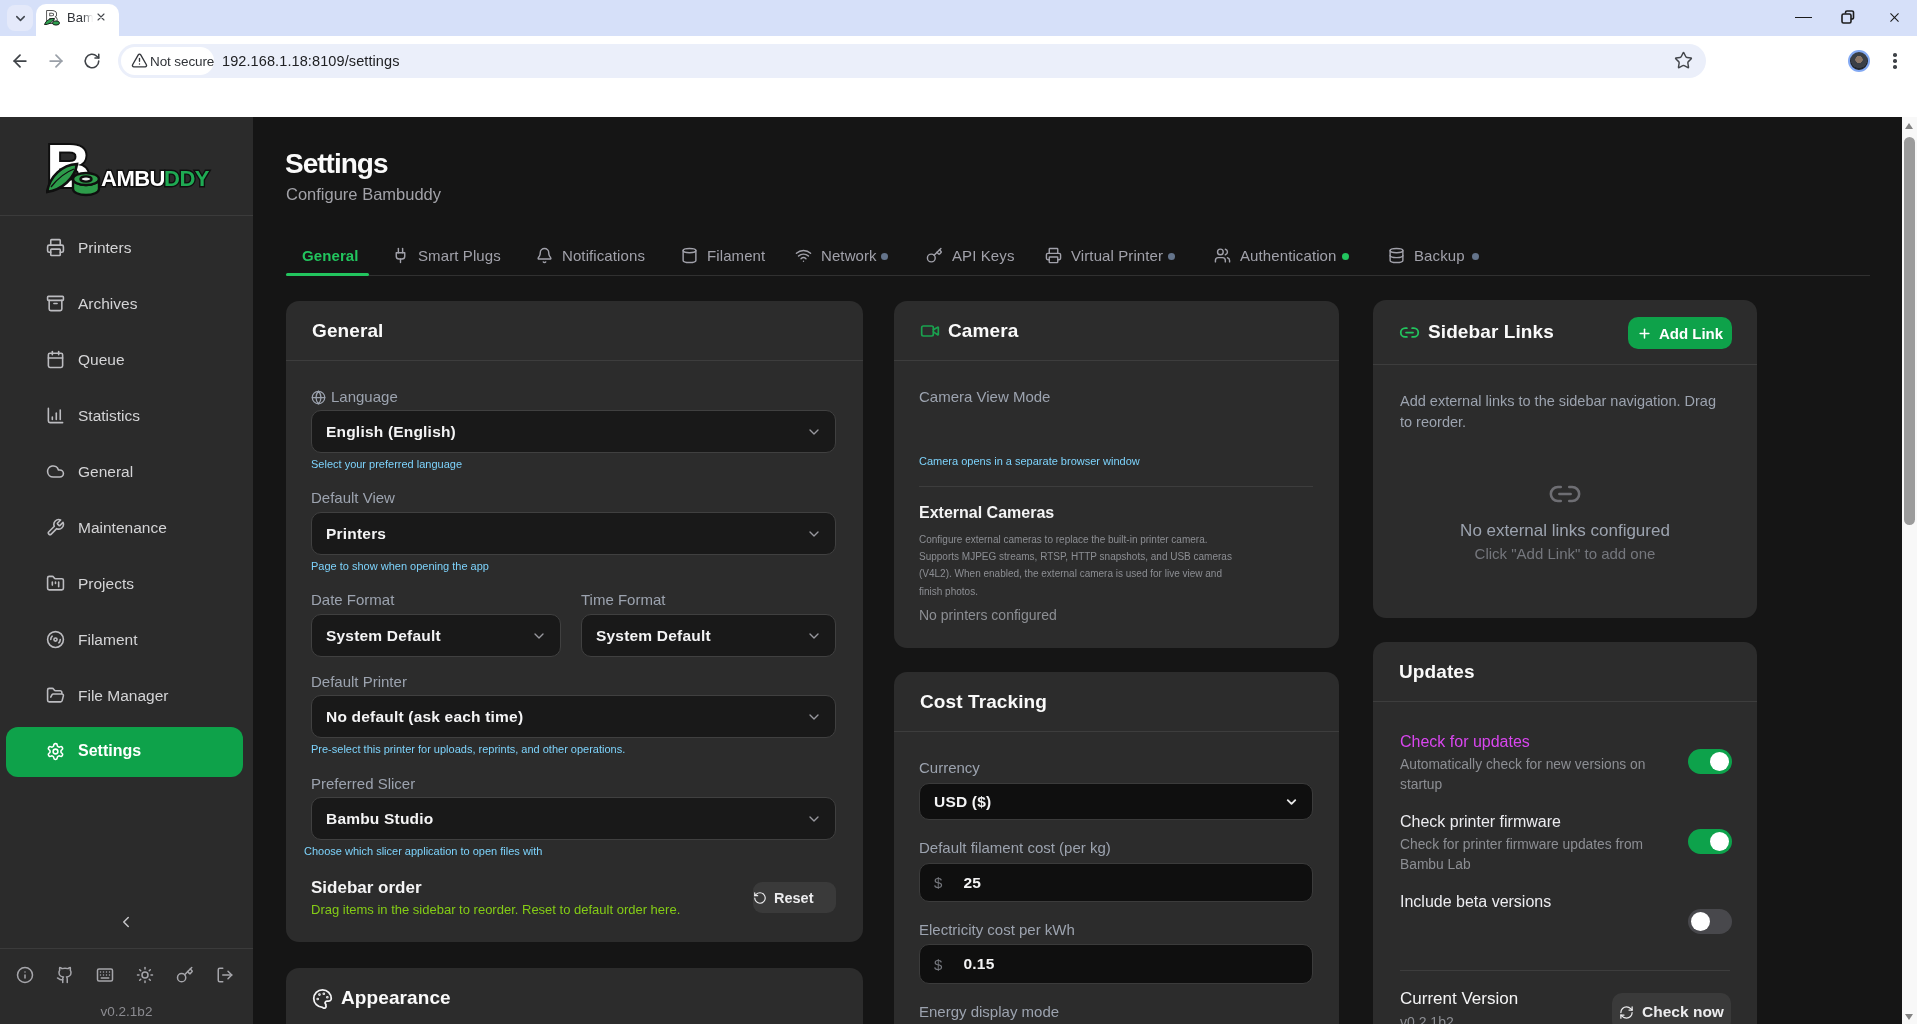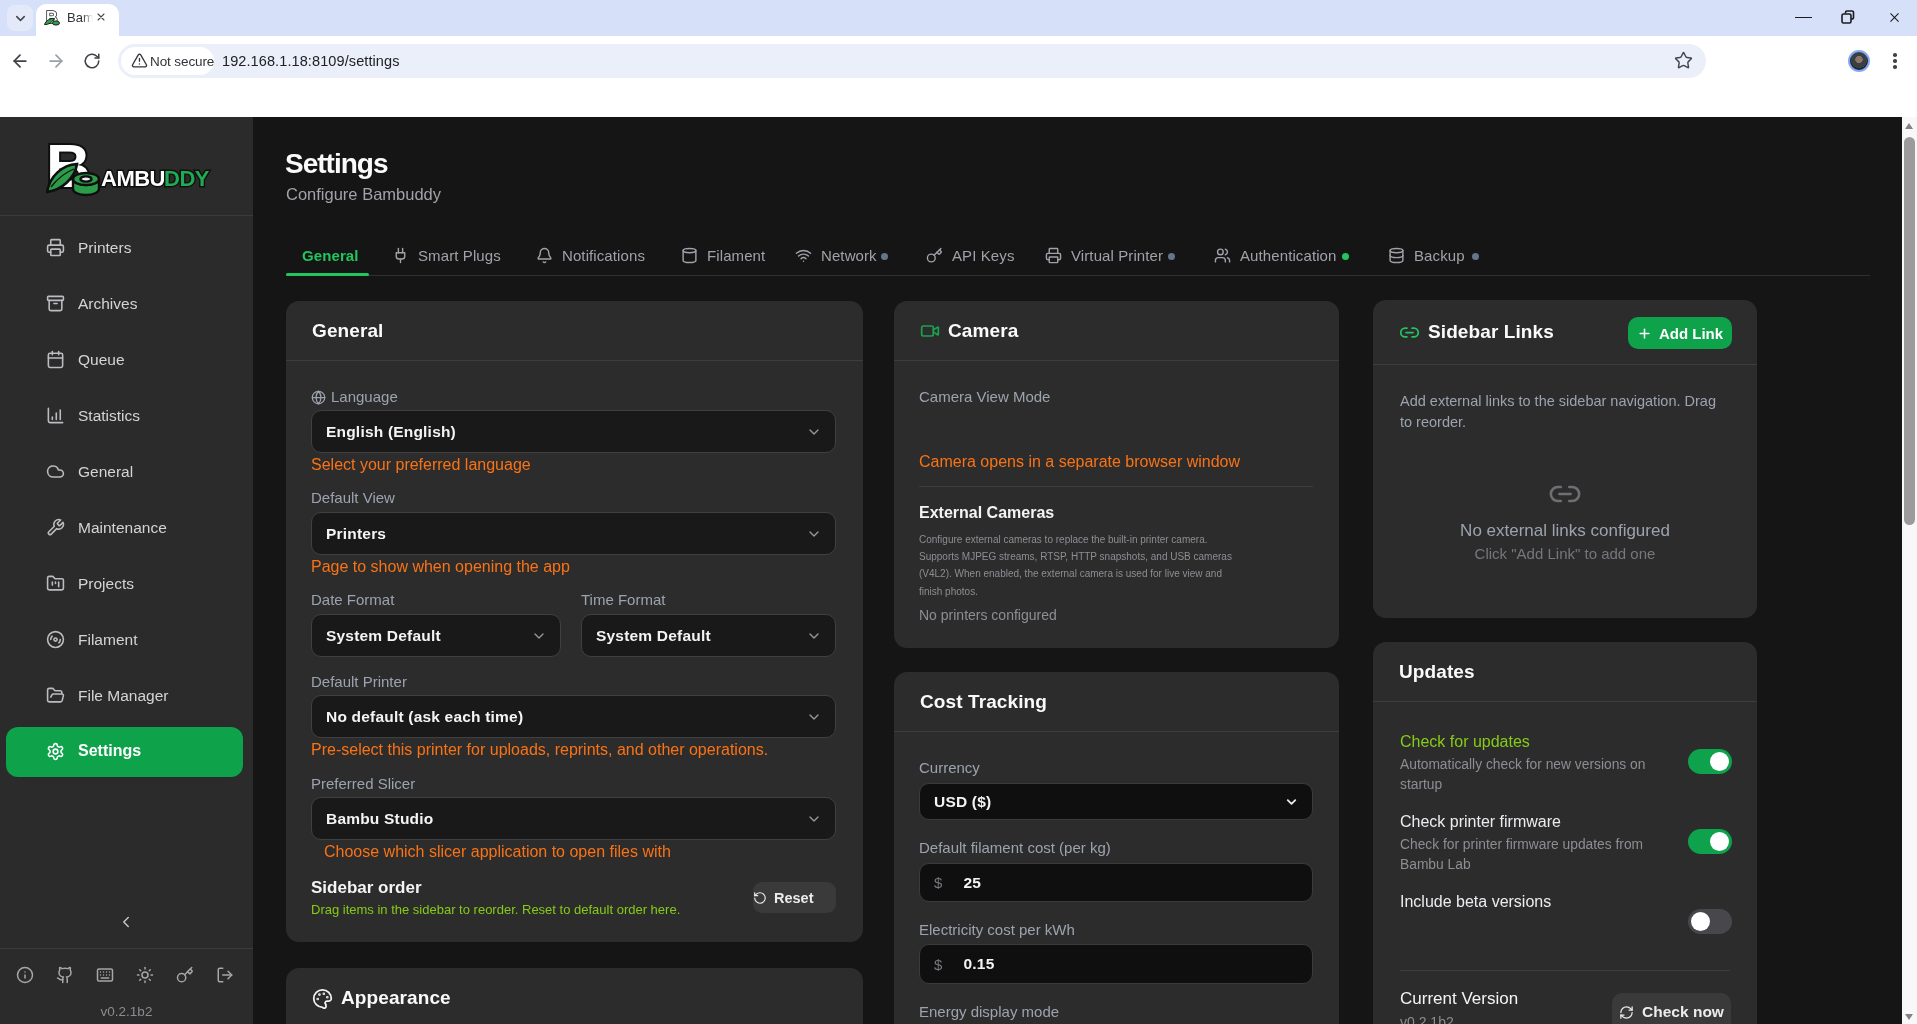--- a/index.html
+++ b/index.html
@@ -4,21 +4,21 @@
 <style>
 *{margin:0;padding:0;box-sizing:border-box}
 html,body{width:1917px;height:1024px;overflow:hidden}
 #root{position:relative;width:1917px;height:1024px;overflow:hidden;background:#141414;font-family:"Liberation Sans",sans-serif;-webkit-font-smoothing:antialiased}
 .a{position:absolute}
 svg.ic{fill:none;stroke:currentColor;stroke-width:2;stroke-linecap:round;stroke-linejoin:round;display:block}
 .card{position:absolute;background:#2c2c2c;border-radius:13px}
 .chead{position:absolute;left:26px;top:0;height:60px;display:flex;align-items:center;gap:8px;font-weight:bold;font-size:19px;color:#fafafa;letter-spacing:.1px}
 .csep{position:absolute;left:0;right:0;top:59px;height:1px;background:#3d3d3d}
 .lbl{position:absolute;font-size:15px;color:#9ca3af;line-height:18px;white-space:nowrap}
-.hlp{position:absolute;font-size:16px;color:#f97316;line-height:17px;white-space:nowrap}
+.hlp{position:absolute;font-size:11px;color:#7dd3fc;line-height:17px;white-space:nowrap}
 .sel{position:absolute;background:#191919;border:1px solid #404040;border-radius:10px;display:flex;align-items:center;color:#f4f4f5;font-weight:bold;font-size:15.5px;padding-left:14px;letter-spacing:.2px}
 .sel .cv{position:absolute;right:13px;top:50%;transform:translateY(-50%);color:#98989e}
 .sel2{background:#0f0f0f;border-color:#3b3b3b}
 .sel2 .cv{color:#e6e6e6}
 .wt{color:#f4f4f5}
 .tog{position:absolute;width:44px;height:25px;border-radius:13px}
 .tog i{position:absolute;top:3px;width:19px;height:19px;border-radius:50%;background:#fff}
 .ton{background:#0da24b}.ton i{right:3px}
 .toff{background:#48484c}.toff i{left:3px}
 .tab{position:absolute;display:flex;align-items:center;gap:9px;font-size:15px;color:#a1a1aa;letter-spacing:.1px}
@@ -358,21 +358,21 @@
             <path d="m6 9 6 6 6-6"></path>
           </svg>
         </span></div>
 <div class="hlp" style="left:25px;top:440px">Pre-select this printer for uploads, reprints, and other operations.</div>
 <div class="lbl" style="left:25px;top:474px">Preferred Slicer</div>
 <div class="sel" style="left:25px;top:496px;width:525px;height:43px">Bambu Studio<span class="cv">
           <svg class="ic" width="16" height="16" viewBox="0 0 24 24">
             <path d="m6 9 6 6 6-6"></path>
           </svg>
         </span></div>
-<div class="hlp" style="left:38px;top:542px">Choose which slicer application to open files with</div>
+<div class="hlp" style="left:18px;top:542px">Choose which slicer application to open files with</div>
 <div class="a" style="left:25px;top:577px;font-size:17px;font-weight:bold;color:#f4f4f5">Sidebar order</div>
 <div class="a" style="left:25px;top:601px;font-size:13px;color:#84cc16">Drag items in the sidebar to reorder. Reset to default order here.</div>
 <div class="a" style="left:467px;top:581px;width:83px;height:31px;border-radius:9px;background:#3a3a3a;display:flex;align-items:center;gap:7px;color:#ececee;font-size:14.5px;font-weight:bold"><svg class="ic" width="14" height="14" viewBox="0 0 24 24">
           <path d="M3 12a9 9 0 1 0 9-9 9.75 9.75 0 0 0-6.74 2.74L3 8"></path>
           <path d="M3 3v5h5"></path>
         </svg>Reset</div>
 </div>
 
 <div class="card" style="left:894px;top:301px;width:445px;height:347px">
 <div class="chead"><span style="color:#1aa24f;display:flex">
@@ -433,21 +433,21 @@
           <path d="M8 12h8"></path>
         </svg>
       </div>
 <div class="a" style="left:0;top:221px;width:384px;text-align:center;font-size:17px;color:#9ca3af">No external links configured</div>
 <div class="a" style="left:0;top:245px;width:384px;text-align:center;font-size:15px;color:#75777d">Click "Add Link" to add one</div>
 </div>
 
 <div class="card" style="left:1373px;top:642px;width:384px;height:420px">
 <div class="chead">Updates</div>
       <div class="csep"></div>
-<div class="a" style="left:27px;top:91px;font-size:16px;color:#84cc16">Check for updates</div>
+<div class="a" style="left:27px;top:91px;font-size:16px;color:#d946ef">Check for updates</div>
 <div class="a" style="left:27px;top:113px;font-size:13.8px;line-height:20px;color:#8c8e93">Automatically check for new versions on<br>startup</div>
 <div class="tog ton" style="left:315px;top:107px">
         <i></i>
       </div>
 <div class="a" style="left:27px;top:171px;font-size:16px;color:#ececf0">Check printer firmware</div>
 <div class="a" style="left:27px;top:193px;font-size:13.8px;line-height:20px;color:#8c8e93">Check for printer firmware updates from<br>Bambu Lab</div>
 <div class="tog ton" style="left:315px;top:187px">
         <i></i>
       </div>
 <div class="a" style="left:27px;top:251px;font-size:16px;color:#ececf0">Include beta versions</div>

